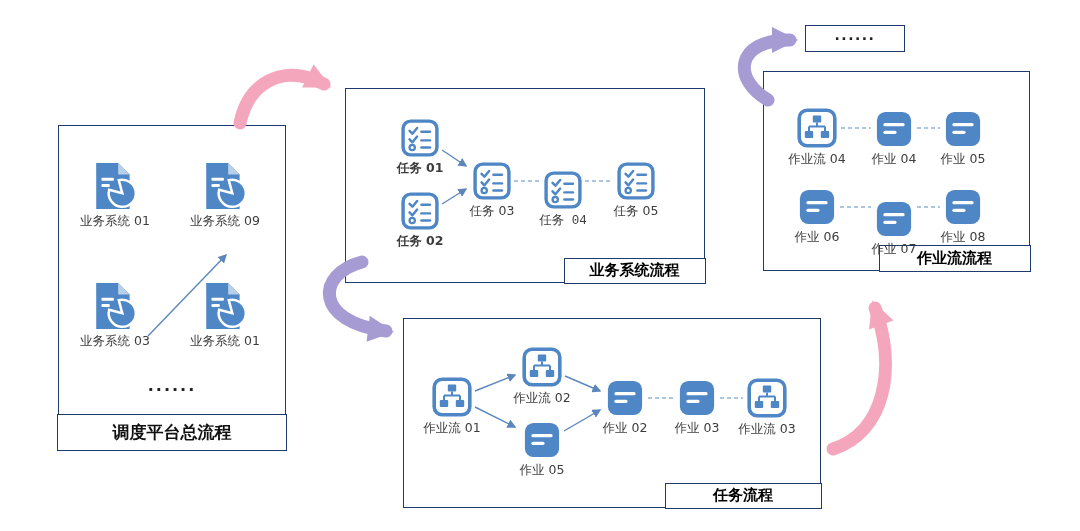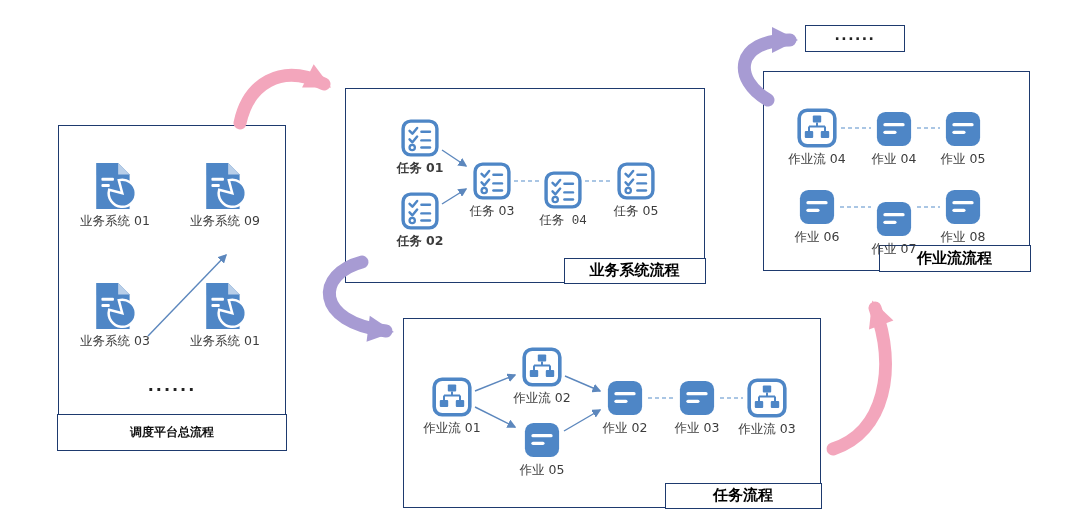--- a/index.html
+++ b/index.html
@@ -6,21 +6,21 @@
   html,body { background:#ffffff; }
   body { font-family:"DejaVu Sans","Liberation Sans",sans-serif; }
   .canvas { position:relative; width:1080px; height:531px; background:#ffffff; overflow:hidden; }
 
   .box { position:absolute; border:1.6px solid #1e3a6e; background:#ffffff; z-index:1; }
   .title-tab { position:absolute; right:-1.6px; bottom:-1.6px; border:1.6px solid #1e3a6e; background:#ffffff;
                display:flex; align-items:center; justify-content:center;
                font-weight:bold; font-size:15px; color:#000000; z-index:2; white-space:nowrap; }
   .footer-bar { position:absolute; left:-1.6px; right:-1.6px; bottom:-1.6px; height:37px;
                 border:1.6px solid #1e3a6e; background:#ffffff; display:flex; align-items:center; justify-content:center;
-                font-weight:bold; font-size:12px; color:#111111; }
+                font-weight:bold; font-size:17px; color:#111111; }
 
   .node { position:absolute; text-align:center; z-index:2; }
   .node .icon { display:block; margin:0 auto; }
   .node .label { margin-top:3px; font-size:12.5px; color:#3c3c3c; white-space:nowrap; }
 
   .dots { position:absolute; z-index:2; text-align:center; font-weight:bold; font-size:16px;
           letter-spacing:2px; color:#222222; }
 
   .more-box { position:absolute; left:805px; top:25px; width:100px; height:27px; border:1.6px solid #1e3a6e;
               background:#ffffff; display:flex; align-items:center; justify-content:center;

